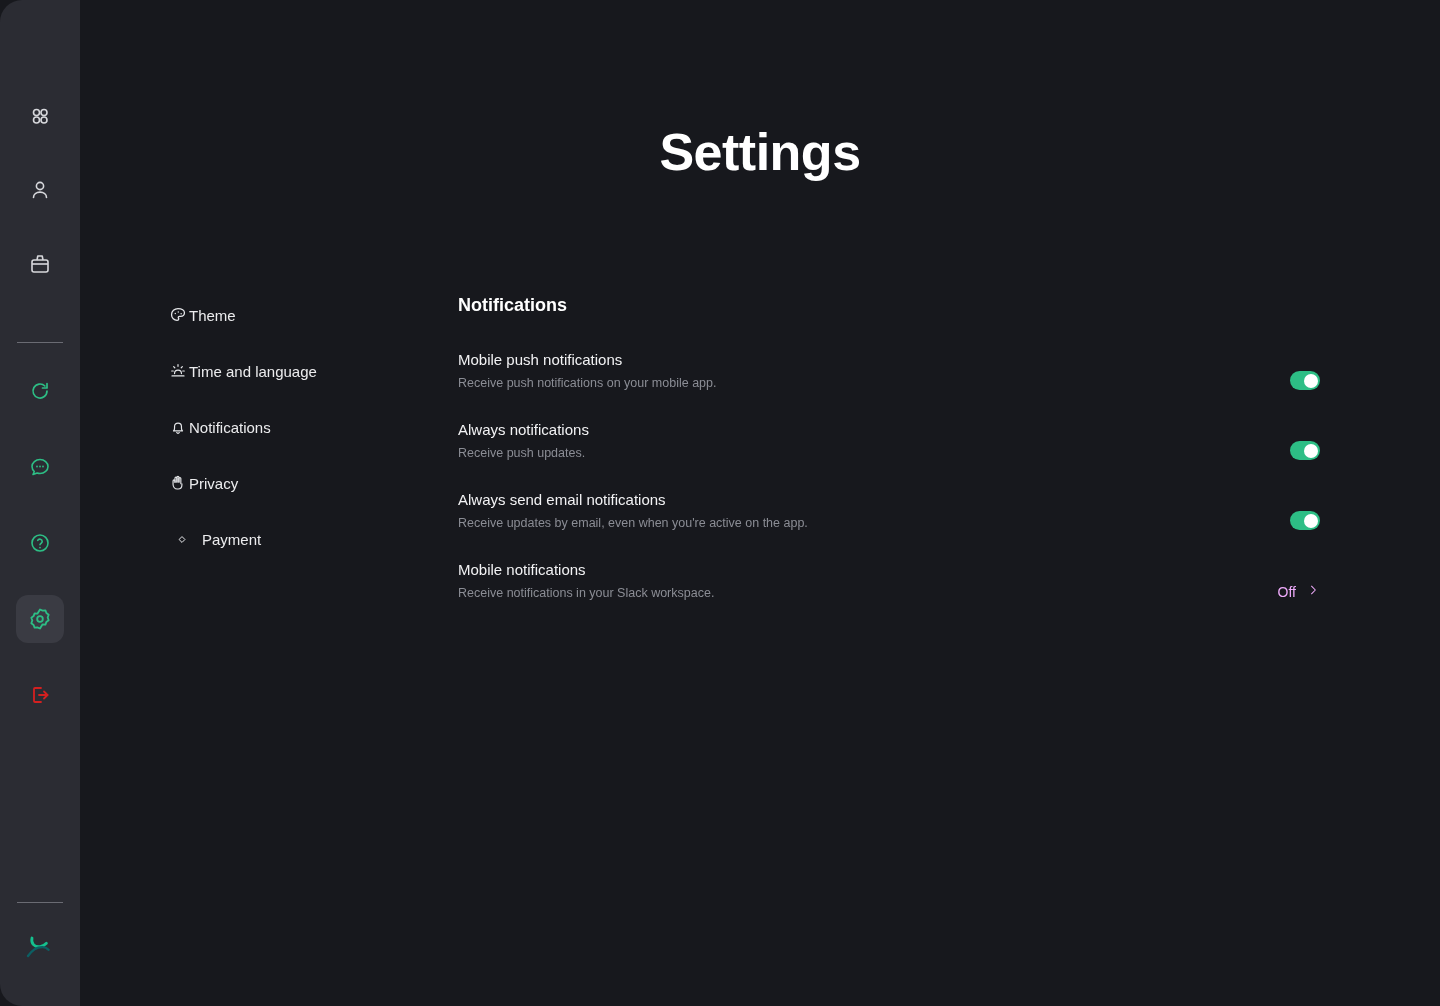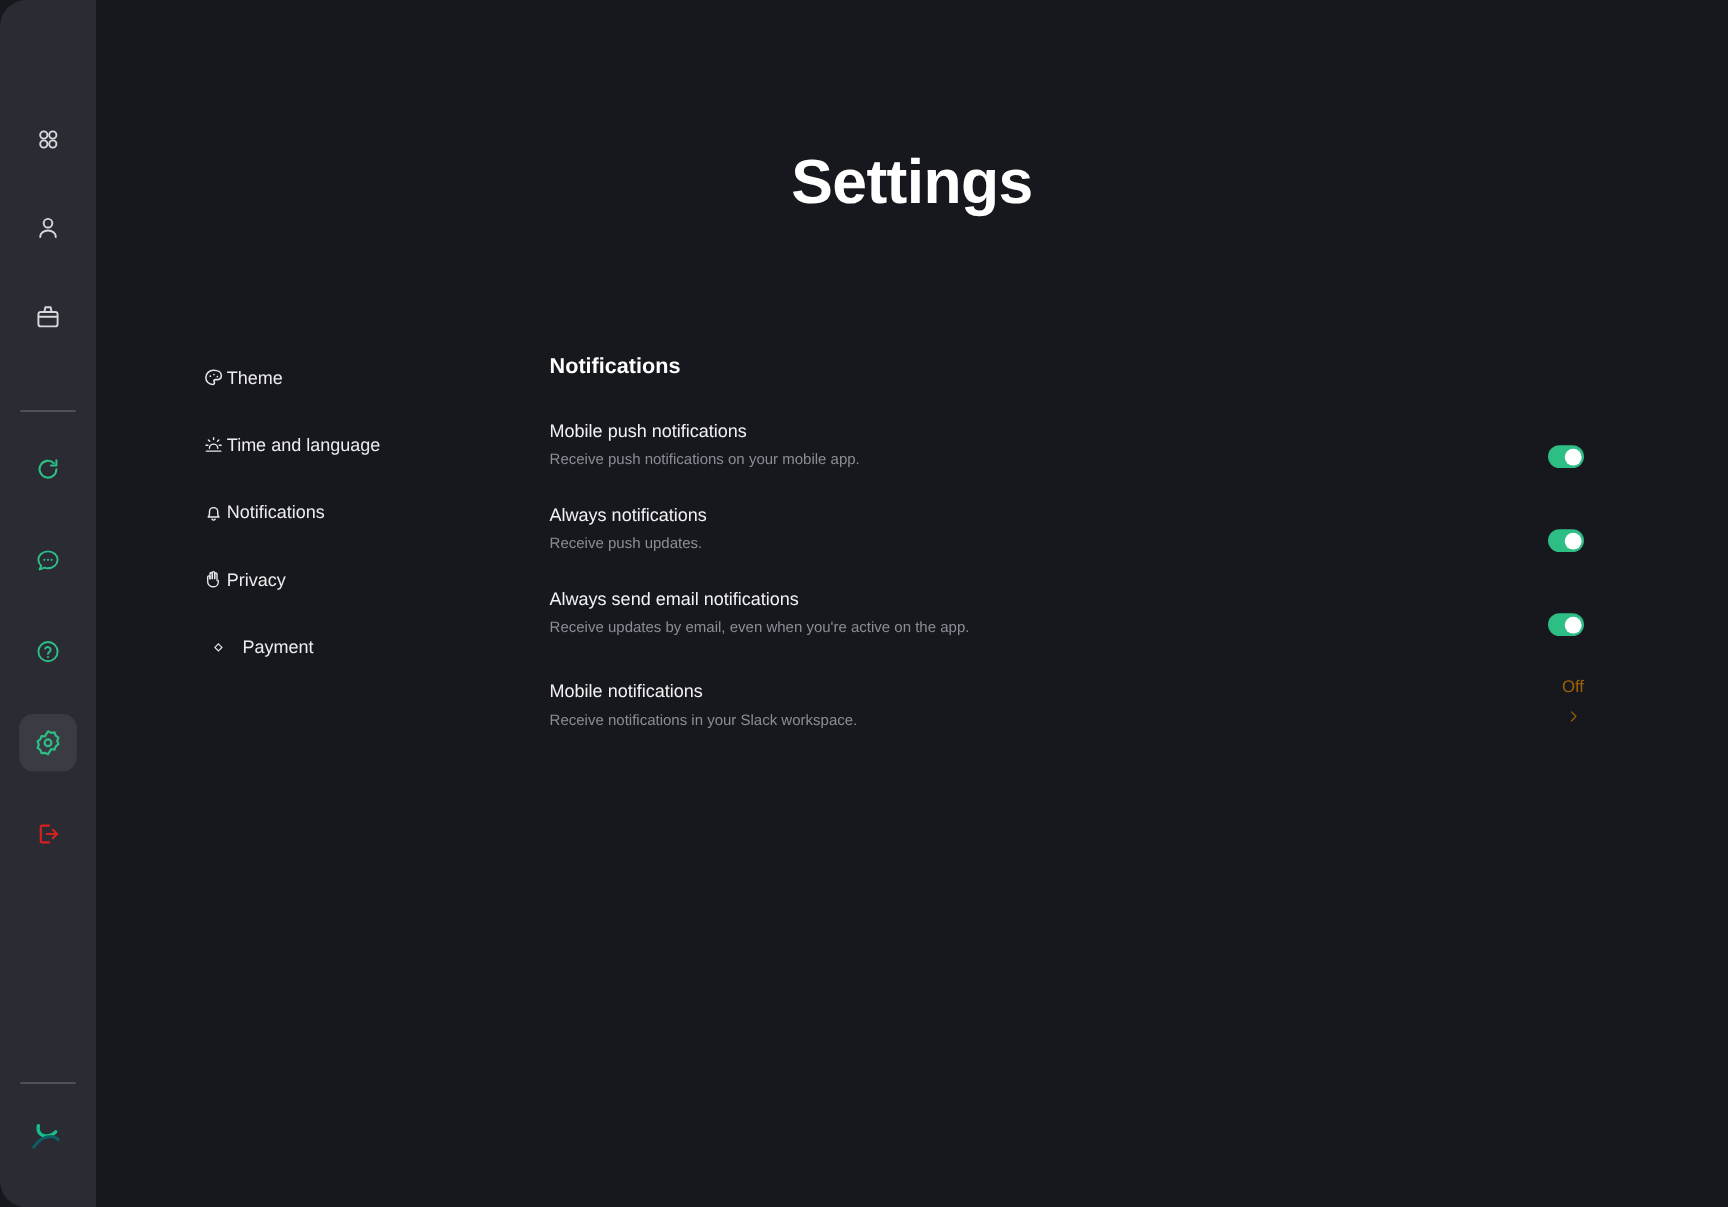--- a/index.html
+++ b/index.html
@@ -152,23 +152,22 @@
     position: absolute;
     width: 14px; height: 14px;
     border-radius: 50%;
     background: #ffffff;
     top: 2.5px;
     right: 2.5px;
   }
 
   .value-link {
     display: flex; align-items: center; gap: 10px;
-    color: #a16207;
+    color: #f0abfc;
     font-size: 14px;
-    flex-direction: column;
   }
   .chev { display: block; }
 </style>
 </head>
 <body>
 
 <div class="app">
 
   <nav class="rail">
 

